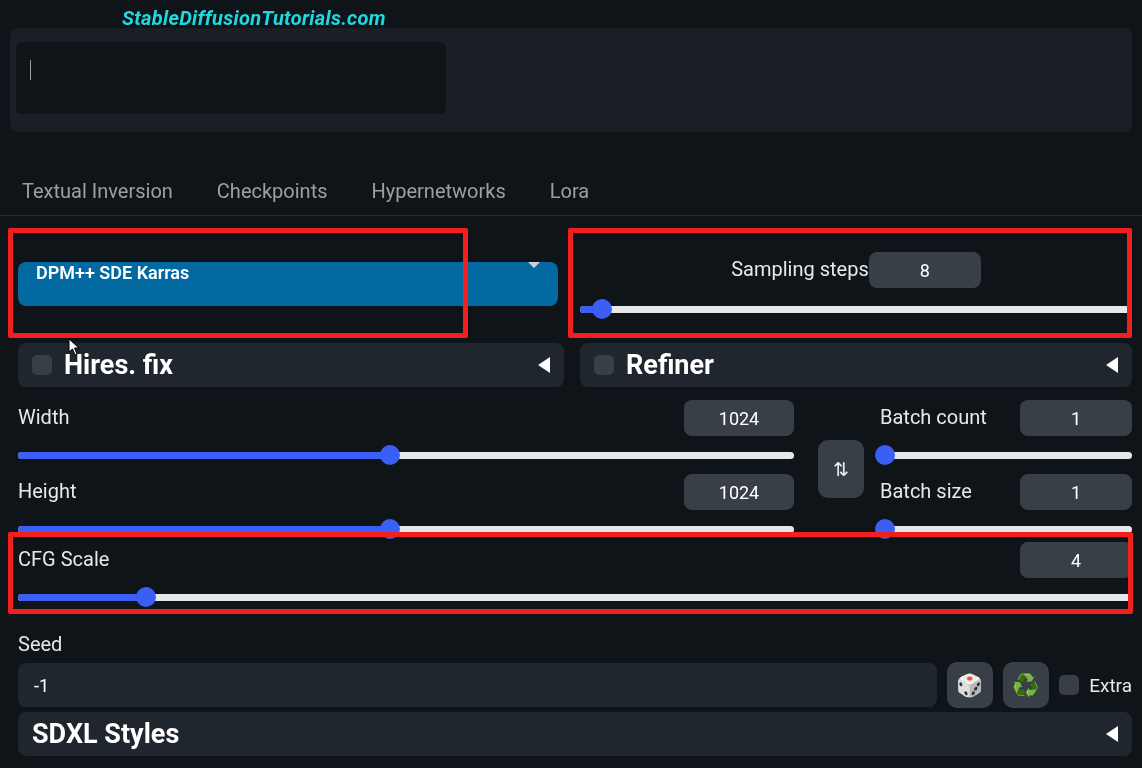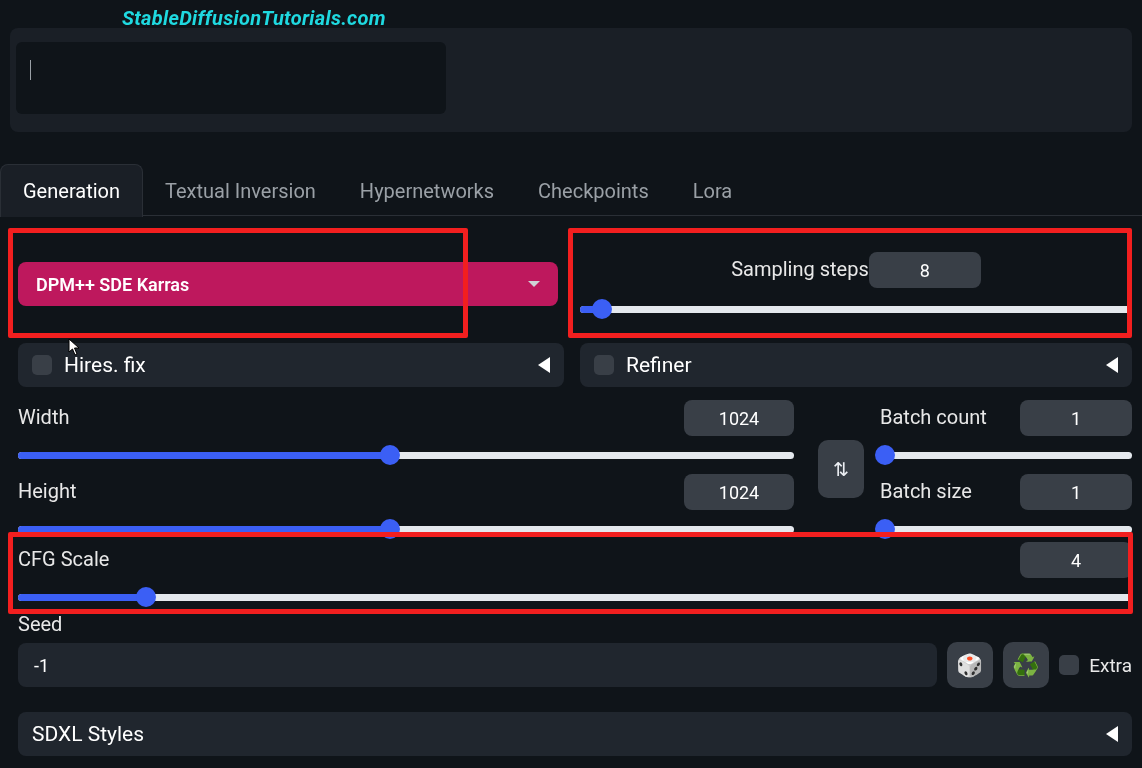--- a/index.html
+++ b/index.html
@@ -74,25 +74,24 @@
     position: absolute;
     border: 5px solid #f21f1f;
     border-radius: 2px;
     pointer-events: none;
   }
   #red1 { top: 228px; left: 8px;  width: 460px; height: 110px; }
   #red2 { top: 228px; left: 568px; width: 564px; height: 110px; }
   #red3 { top: 532px; left: 8px;  width: 1125px; height: 82px; }
 
   .dropdown {
-    background: #be185d;
+    background: #0369a1;
     border-radius: 8px;
     height: 44px;
     display: flex;
-    align-items: center;
     padding: 0 18px;
     justify-content: space-between;
     cursor: pointer;
   }
   .dropdown-val { font-size: 18px; font-weight: 600; color: #fff; }
   .caret-down {
     width: 0; height: 0;
     border-left: 6px solid transparent;
     border-right: 6px solid transparent;
     border-top: 6px solid #cfd2d6;
@@ -147,21 +146,21 @@
     padding: 0 14px;
     justify-content: space-between;
   }
   .panel-left { display: flex; align-items: center; gap: 12px; }
   .checkbox {
     width: 20px; height: 20px;
     background: #393f47;
     border-radius: 5px;
     display: inline-block;
   }
-  .panel-title { font-size: 21px; font-weight: 400; color: #fff; }
+  .panel-title { font-size: 27px; font-weight: 700; color: #fff; }
   .tri-left {
     width: 0; height: 0;
     border-top: 8px solid transparent;
     border-bottom: 8px solid transparent;
     border-right: 12px solid #fff;
   }
 
   .swap-btn {
     background: #393f47;
     border-radius: 10px;
@@ -205,24 +204,23 @@
 
 <div class="watermark">StableDiffusionTutorials.com</div>
 
 <div class="prompt-area">
   <div class="inner">
     <div class="cursor"></div>
   </div>
 </div>
 
 <div class="tabs">
-  <div class="tab active">Generation</div>
   <div class="tab">Textual Inversion</div>
+  <div class="tab">Checkpoints</div>
   <div class="tab">Hypernetworks</div>
-  <div class="tab">Checkpoints</div>
   <div class="tab">Lora</div>
 </div>
 
 <div style="position:absolute; top:256px; left:18px; width:540px;">
   <div class="dropdown" style="margin-top:6px;">
     <span class="dropdown-val">DPM++ SDE Karras</span>
     <span class="caret-down"></span>
   </div>
 </div>
 
@@ -312,21 +310,21 @@
     <div class="numbox" style="width:112px;">4</div>
   </div>
   <div class="slider" style="margin-top:12px;">
     <div class="track-bg"></div>
     <div class="track-fill" style="width:11.5%;"></div>
     <div class="thumb" style="left:11.5%;"></div>
   </div>
 </div>
 
 <div style="position:absolute; top:612px; left:18px; right:10px;">
-  <div class="label" style="margin-bottom:4px;">Seed</div>
+  <div class="label" style="margin-bottom:4px;margin-top:20px;">Seed</div>
   <div style="display:flex; align-items:center; gap:10px;">
     <div class="seed-input" style="flex:1;">-1</div>
     <div class="iconbtn">
       <span>🎲</span>
     </div>
     <div class="iconbtn">
       <span>♻️</span>
     </div>
     <span class="checkbox"></span>
     <span style="font-size:19px;">Extra</span>

